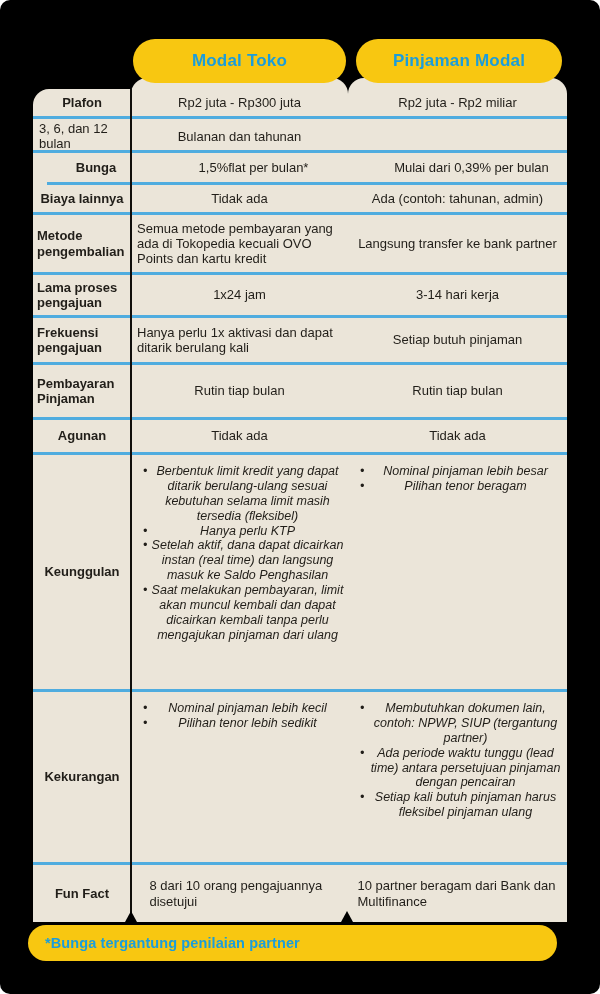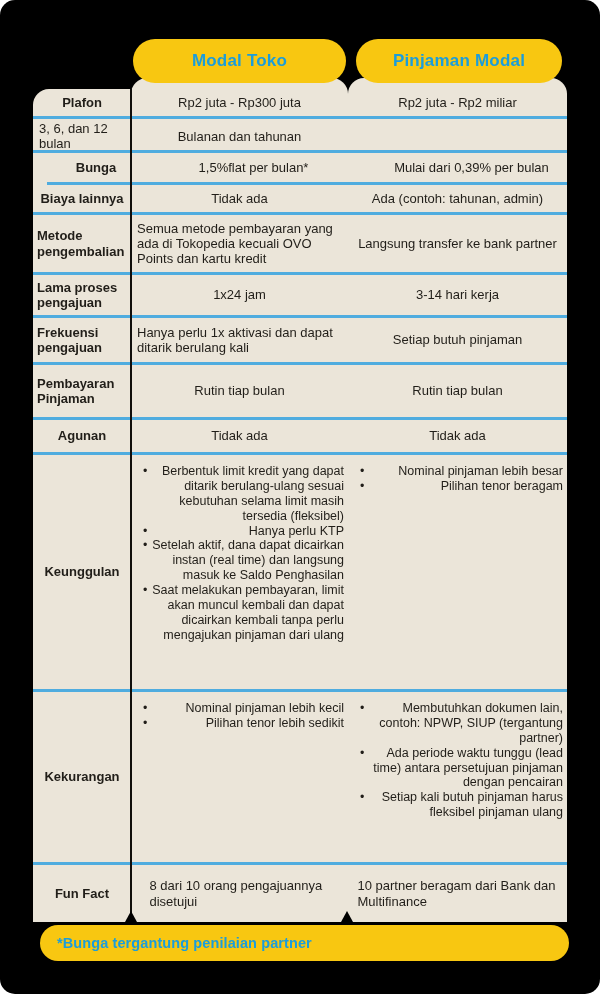--- a/index.html
+++ b/index.html
@@ -1,20 +1,20 @@
 <!DOCTYPE html>
 <html><head>
 <meta charset="utf-8">
 <style>
   html,body{margin:0;padding:0;background:#ffffff;}
   *{box-sizing:border-box;}
   body{font-family:"Liberation Sans","DejaVu Sans",sans-serif;}
   .board{
     position:relative;width:600px;height:994px;background:#000000;
-    border-radius:15px;overflow:hidden;
+    border-radius:10px;overflow:hidden;
   }
   
   .pill{
     position:absolute;top:39px;height:44px;background:#F8C711;
     border-radius:22px;display:flex;align-items:center;justify-content:center;
     z-index:5;
   }
   .pill-1{left:133px;width:213px;}
   .pill-2{left:356px;width:206px;}
   .pill span{
@@ -31,37 +31,37 @@
     color:#211E19;
   }
   .t-row{
     display:grid;grid-template-columns:98px 217px 219px;
     border-bottom:3px solid #4FACDF;
   }
   .t-row:last-child{border-bottom:none;}
   .cell{display:flex;align-items:center;justify-content:center;text-align:left;
     font-size:13px;line-height:1.18;padding:2px 6px;}
   .cell-label{font-weight:800;font-size:13px;padding:2px 4px;}
-  .cell-list{display:block;text-align:right;padding:9px 4px 0 12px;}
+  .cell-list{display:block;text-align:center;padding:9px 4px 0 12px;font-style:italic;}
   .bullets{list-style:none;margin:0;padding:0;font-size:12.5px;line-height:1.19;}
   .bullets li{position:relative;padding-left:8px;margin:0;}
   .bullets li::before{content:"\2022";position:absolute;left:0;top:0;}
   .narrow-1{max-width:180px;margin:0 auto;}
   .narrow-2{max-width:200px;margin:0 auto;}
   
   .vline{position:absolute;left:130px;top:89px;width:2px;height:833px;background:#100e0b;z-index:4;}
   
   .tri{position:absolute;width:0;height:0;z-index:4;
     border-left:6px solid transparent;border-right:6px solid transparent;
     border-bottom:11px solid #000;}
   .tri-1{left:125px;top:911px;}
   .tri-2{left:341px;top:911px;}
   
   .footbar{
-    position:absolute;left:40px;top:925px;width:529px;height:36px;
+    position:absolute;left:28px;top:925px;width:529px;height:36px;
     background:#F8C711;border-radius:18px;display:flex;align-items:center;
     z-index:5;padding-left:17px;
   }
   .footbar span{color:#1B9DDB;font-weight:800;font-size:14.5px;letter-spacing:.1px;}
   
   .r1{height:30px;} .r2{height:34px;} .r3{height:32px;margin-left:14px;} .r4{height:30px;}
   .r5{height:60px;} .r6{height:43px;} .r7{height:47px;} .r8{height:55px;}
   .r9{height:35px;} .r10{height:237px;} .r11{height:173px;} .r12{height:57px;}
 </style>
 </head>

